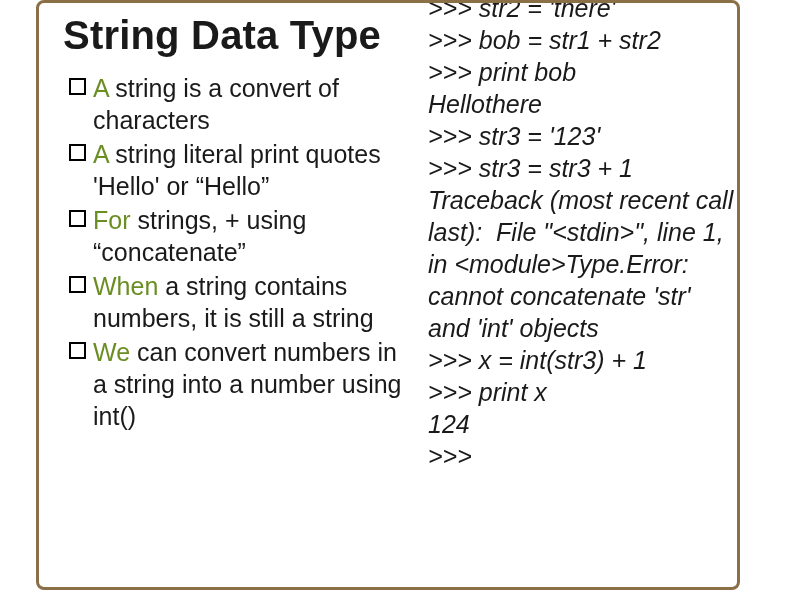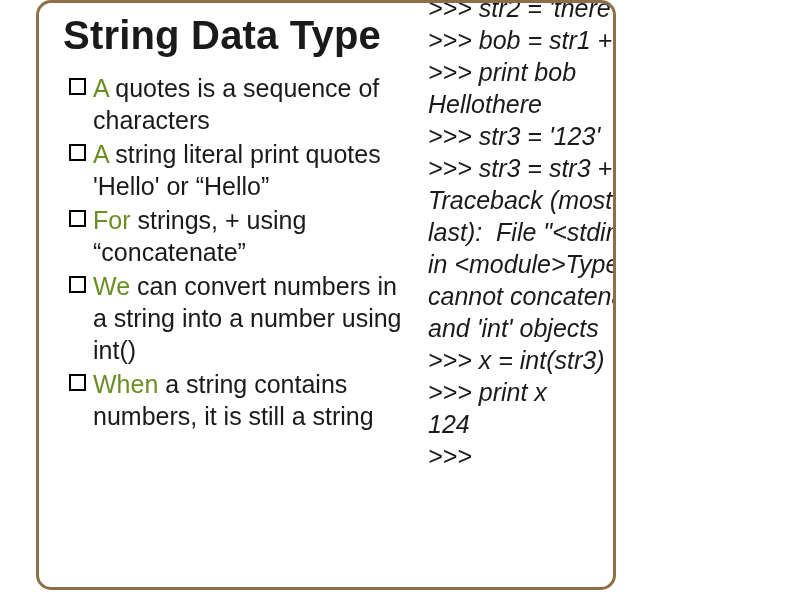--- a/index.html
+++ b/index.html
@@ -3,24 +3,24 @@
 <meta charset="utf-8">
 <style>
   * { box-sizing: border-box; margin: 0; padding: 0; }
   html, body { width: 793px; height: 596px; overflow: hidden; background: #fff; }
   body { font-family: Arial, Helvetica, sans-serif; position: relative; }
 
   .slide-frame {
     position: absolute;
     left: 36px;
     top: 0px;
-    width: 580px;
+    width: 704px;
     height: 590px;
     border: 3px solid #8b6f47;
-    border-radius: 15px;
+    border-radius: 8px;
     padding: 10px 24px 0 24px;
     overflow: hidden;
     background: #fff;
   }
 
   .title {
     font-size: 40px;
     font-weight: bold;
     color: #1a1a1a;
     line-height: 1.12;
@@ -83,41 +83,41 @@
 
   <h1 class="title">String Data Type</h1>
 
   <div class="columns">
 
     <div class="col-left">
       <ul class="bullet-list">
 
         <li class="bullet-item">
           <span class="checkbox"></span>
-          <span class="bullet-accent">A</span><span> quotes is a sequence of characters</span>
+          <span class="bullet-accent">A</span><span> string is a convert of characters</span>
         </li>
 
         <li class="bullet-item">
           <span class="checkbox"></span>
           <span class="bullet-accent">A</span><span> string literal print quotes  'Hello' or “Hello”</span>
         </li>
 
         <li class="bullet-item">
           <span class="checkbox"></span>
           <span class="bullet-accent">For</span><span> strings, + using “concatenate”</span>
         </li>
 
         <li class="bullet-item">
           <span class="checkbox"></span>
-          <span class="bullet-accent">We</span><span> can convert numbers in a string into a number using int()</span>
+          <span class="bullet-accent">When</span><span> a string contains numbers, it is still a string</span>
         </li>
 
         <li class="bullet-item">
           <span class="checkbox"></span>
-          <span class="bullet-accent">When</span><span> a string contains numbers, it is still a string</span>
+          <span class="bullet-accent">We</span><span> can convert numbers in a string into a number using int()</span>
         </li>
 
       </ul>
     </div>
 
     <div class="col-right">
       <div class="code-block">&gt;&gt;&gt; str1 = "Hello”
 &gt;&gt;&gt; str2 = 'there'
 &gt;&gt;&gt; bob = str1 + str2
 &gt;&gt;&gt; print bob

